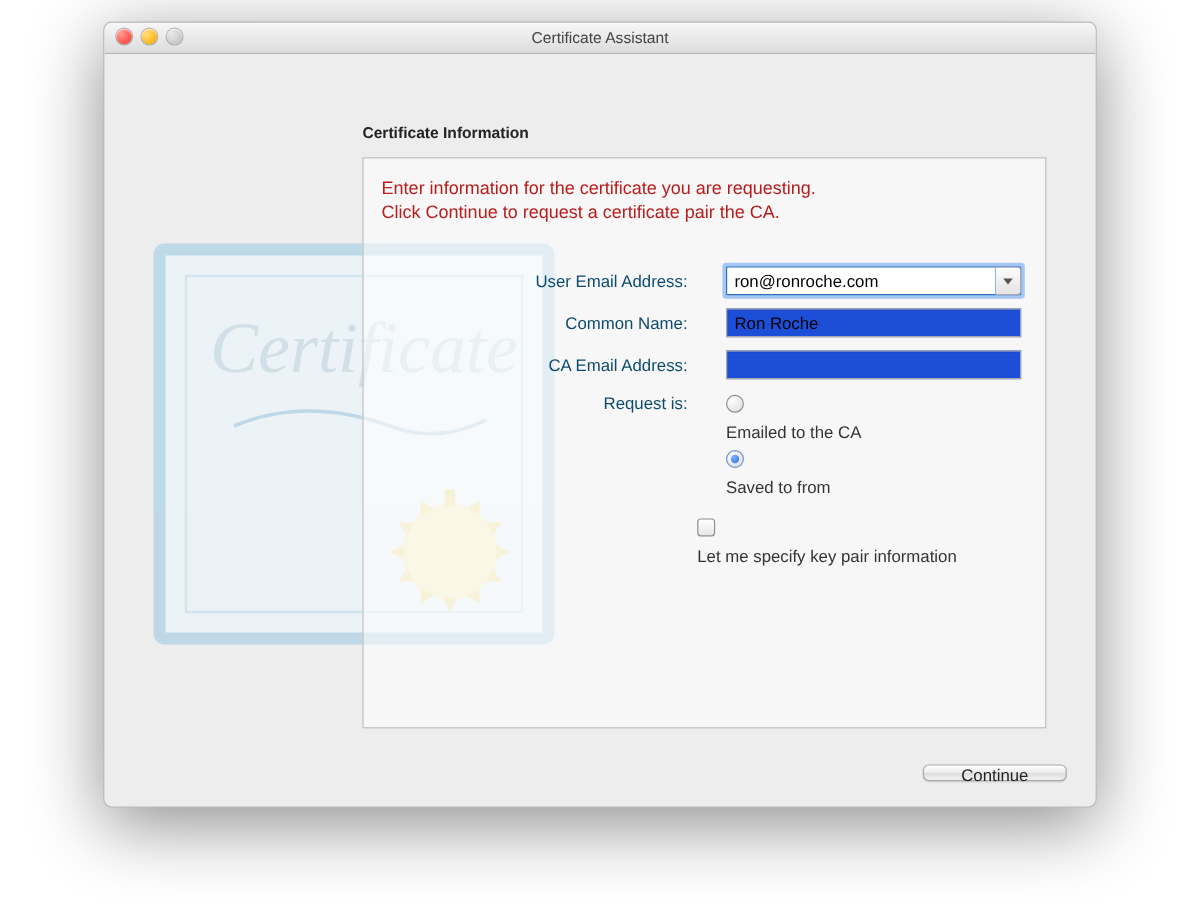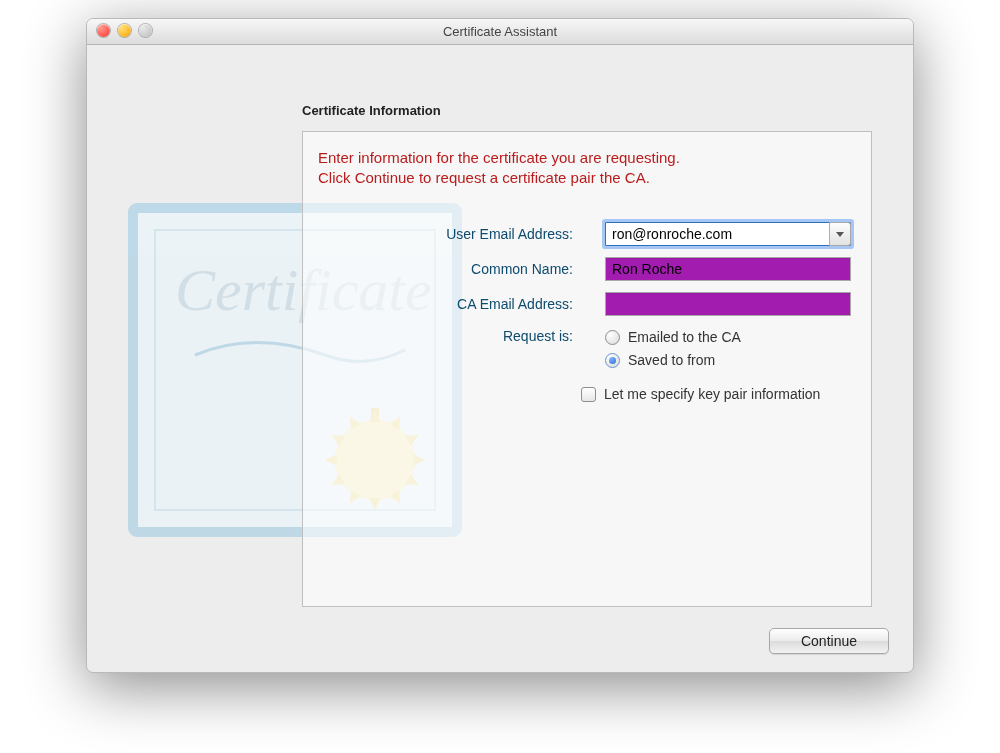--- a/index.html
+++ b/index.html
@@ -19,31 +19,31 @@
     .panel { position: absolute; left: 215px; top: 86px; width: 570px; height: 476px; border: 1px solid #bfbfbf; background: rgba(255,255,255,0.55); z-index: 2; }
     .instructions { position: absolute; left: 15px; top: 16px; font-size: 15px; line-height: 1.35; color: #b91c1c; }
     .form { position: absolute; left: 0; top: 90px; width: 100%; }
     .row { display: flex; align-items: center; margin-bottom: 11px; }
     .row .label { width: 278px; text-align: right; font-size: 14px; padding-right: 8px; color: #0c4a6e; }
     .row .control { flex: 1; padding-right: 20px; padding-left: 24px; }
     .combo { position: relative; height: 24px; }
     .combo input { width: 100%; height: 24px; padding: 2px 28px 2px 6px; font-size: 14px; border: 1px solid #2f6fbd; outline: none; background: #fff; box-shadow: 0 0 0 3px rgba(100,160,240,0.55); border-radius: 1px; }
     .combo .arrow-btn { position: absolute; right: 0; top: 0; width: 22px; height: 24px; display: flex; align-items: center; justify-content: center; border: 1px solid #a8a8a8; border-left: 1px solid #8fb5e3; background: linear-gradient(#fdfdfd,#e3e3e3); border-radius: 0 3px 3px 0; }
     .arrow-down { width: 0; height: 0; border-left: 4px solid transparent; border-right: 4px solid transparent; border-top: 5px solid #555; }
-    .text-input { width: 100%; height: 24px; padding: 2px 6px; font-size: 14px; border: 1px solid #a9a9a9; background: #a21caf; box-shadow: inset 0 1px 0 rgba(0,0,0,0.08); }
+    .text-input { width: 100%; height: 24px; padding: 2px 6px; font-size: 14px; border: 1px solid #a9a9a9; background: #1d4ed8; box-shadow: inset 0 1px 0 rgba(0,0,0,0.08); }
     .radio-group { display: flex; flex-direction: column; gap: 7px; margin-top: 2px; }
-    .radio-item, .check-item { display: flex; align-items: center; gap: 8px; font-size: 14px; color: #333; }
+    .radio-item, .check-item { display: flex; gap: 8px; font-size: 14px; color: #333; flex-direction: column; }
     .radio-outer { width: 15px; height: 15px; border-radius: 50%; background: radial-gradient(circle at 30% 25%, #fff, #d9d9d9); border: 1px solid #8e8e8e; display: flex; align-items: center; justify-content: center; }
     .radio-outer .inner { width: 7px; height: 7px; border-radius: 50%; background: radial-gradient(circle at 30% 25%, #7fb2ff, #2f6fd8); display: none; }
     .radio-outer.checked .inner { display: block; }
     .radio-outer.checked { border-color: #6a93cf; }
     .checkbox { width: 15px; height: 15px; border-radius: 3px; background: linear-gradient(#fff,#e6e6e6); border: 1px solid #8e8e8e; }
     .check-row { margin-left: 278px; margin-top: 18px; }
     .continue { position: absolute; right: 24px; bottom: 18px; z-index: 5; }
-    .aqua-btn { min-width: 120px; height: 26px; padding: 0 20px; border: 1px solid #a8a8a8; border-radius: 5px; background: linear-gradient(#ffffff,#ececec 48%,#dcdcdc 52%,#f2f2f2); box-shadow: 0 1px 0 rgba(255,255,255,0.9) inset, 0 1px 1px rgba(0,0,0,0.1); font-size: 14px; color: #222; cursor: default; }
+    .aqua-btn { min-width: 120px; height: 14px; padding: 0 20px; border: 1px solid #a8a8a8; border-radius: 5px; background: linear-gradient(#ffffff,#ececec 48%,#dcdcdc 52%,#f2f2f2); box-shadow: 0 1px 0 rgba(255,255,255,0.9) inset, 0 1px 1px rgba(0,0,0,0.1); font-size: 14px; color: #222; cursor: default; }
   </style>
 </head>
 <body>
 
 <div class="outer-shadow">
   <div class="window">
     <div class="titlebar">
       <div class="traffic">
         <div class="dot red"></div>
         <div class="dot yellow"></div>

